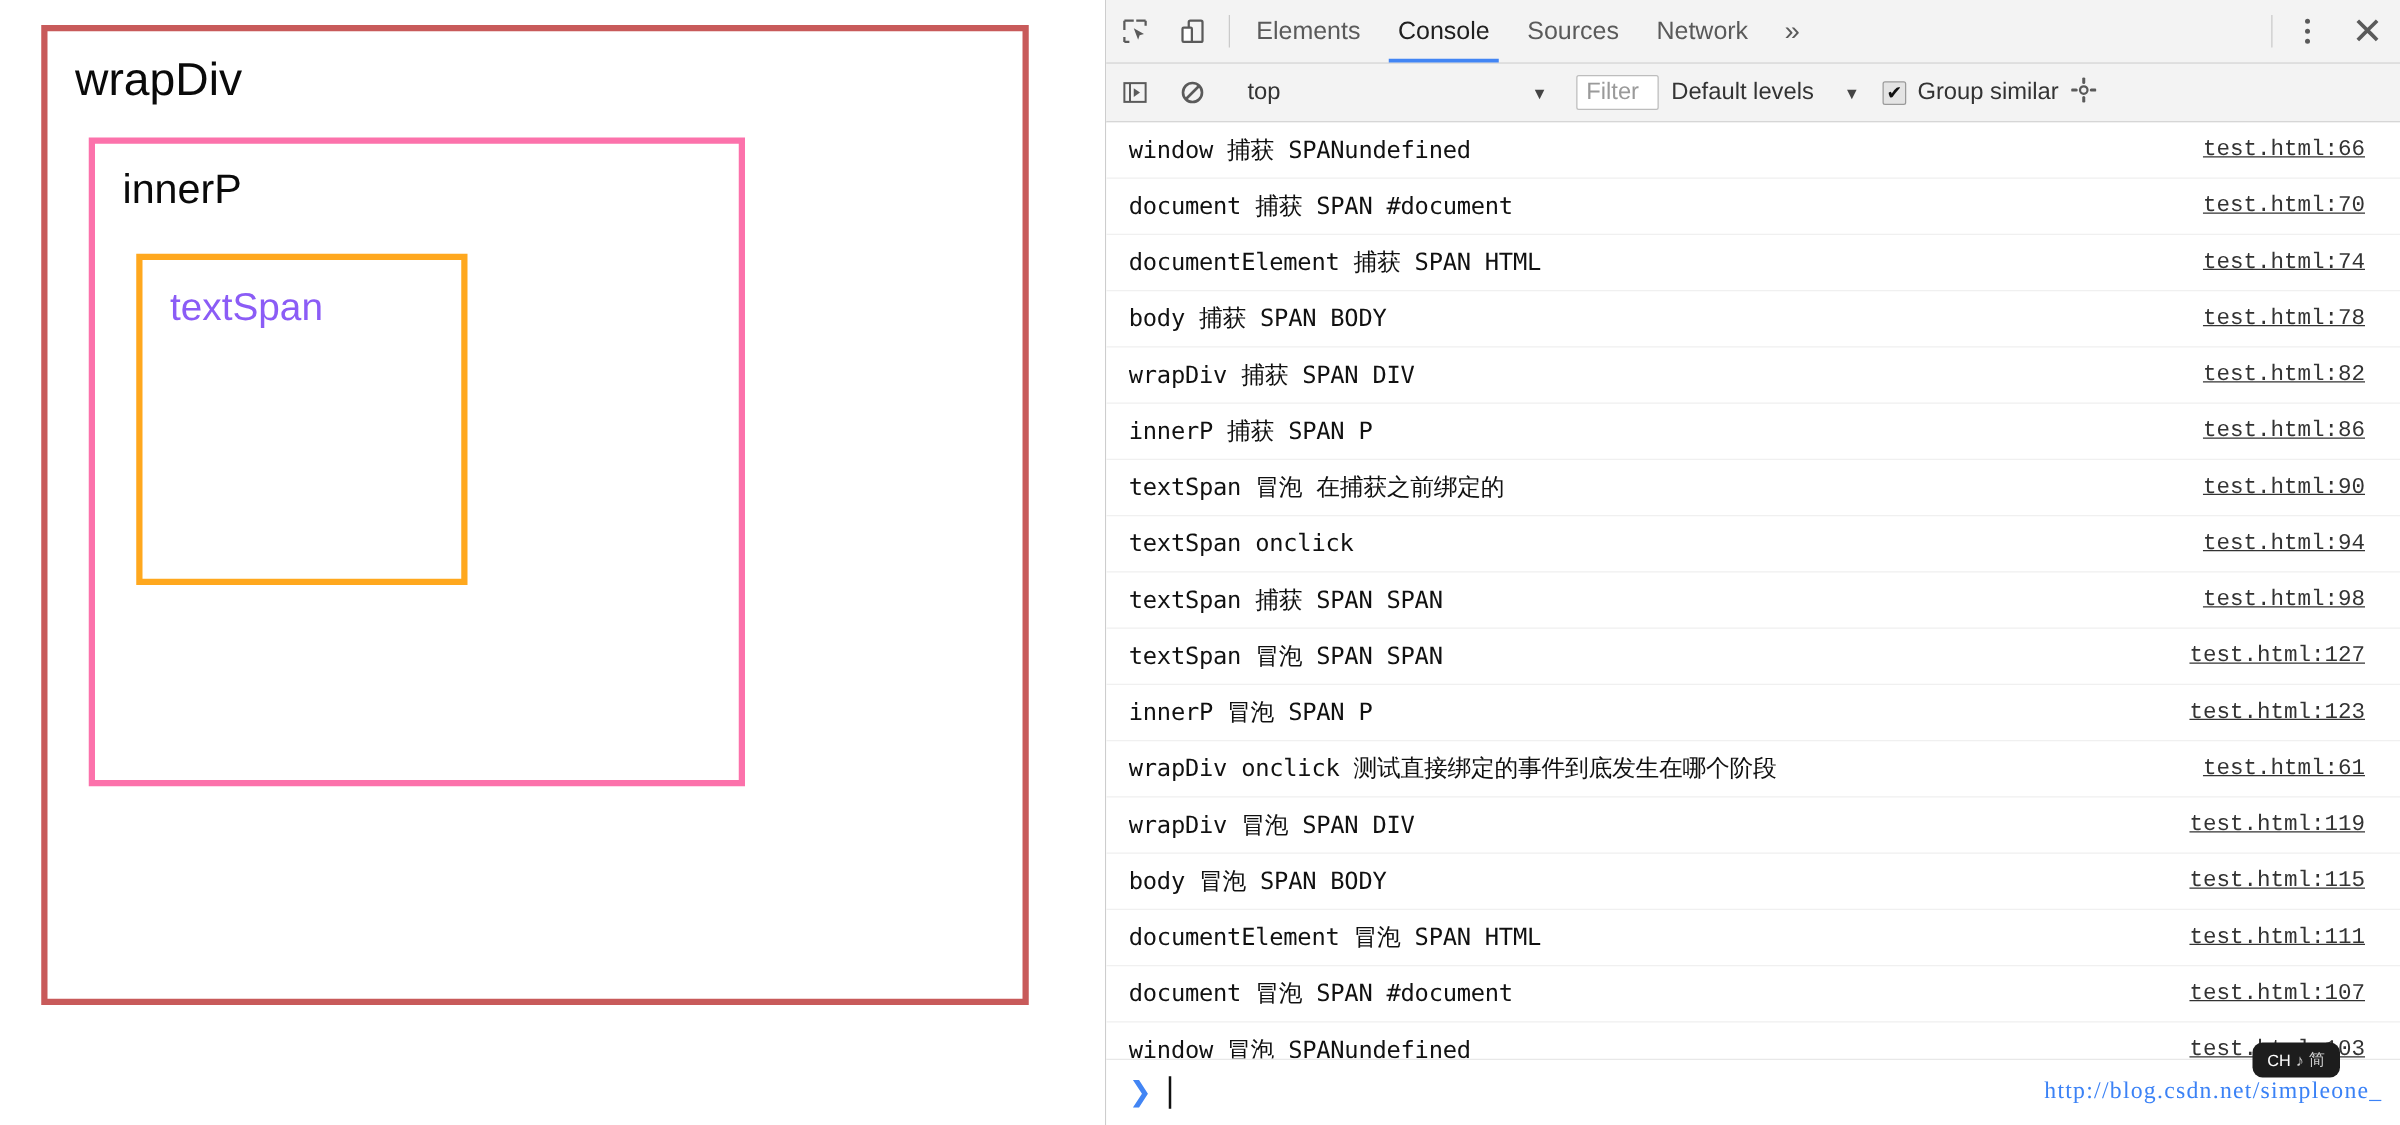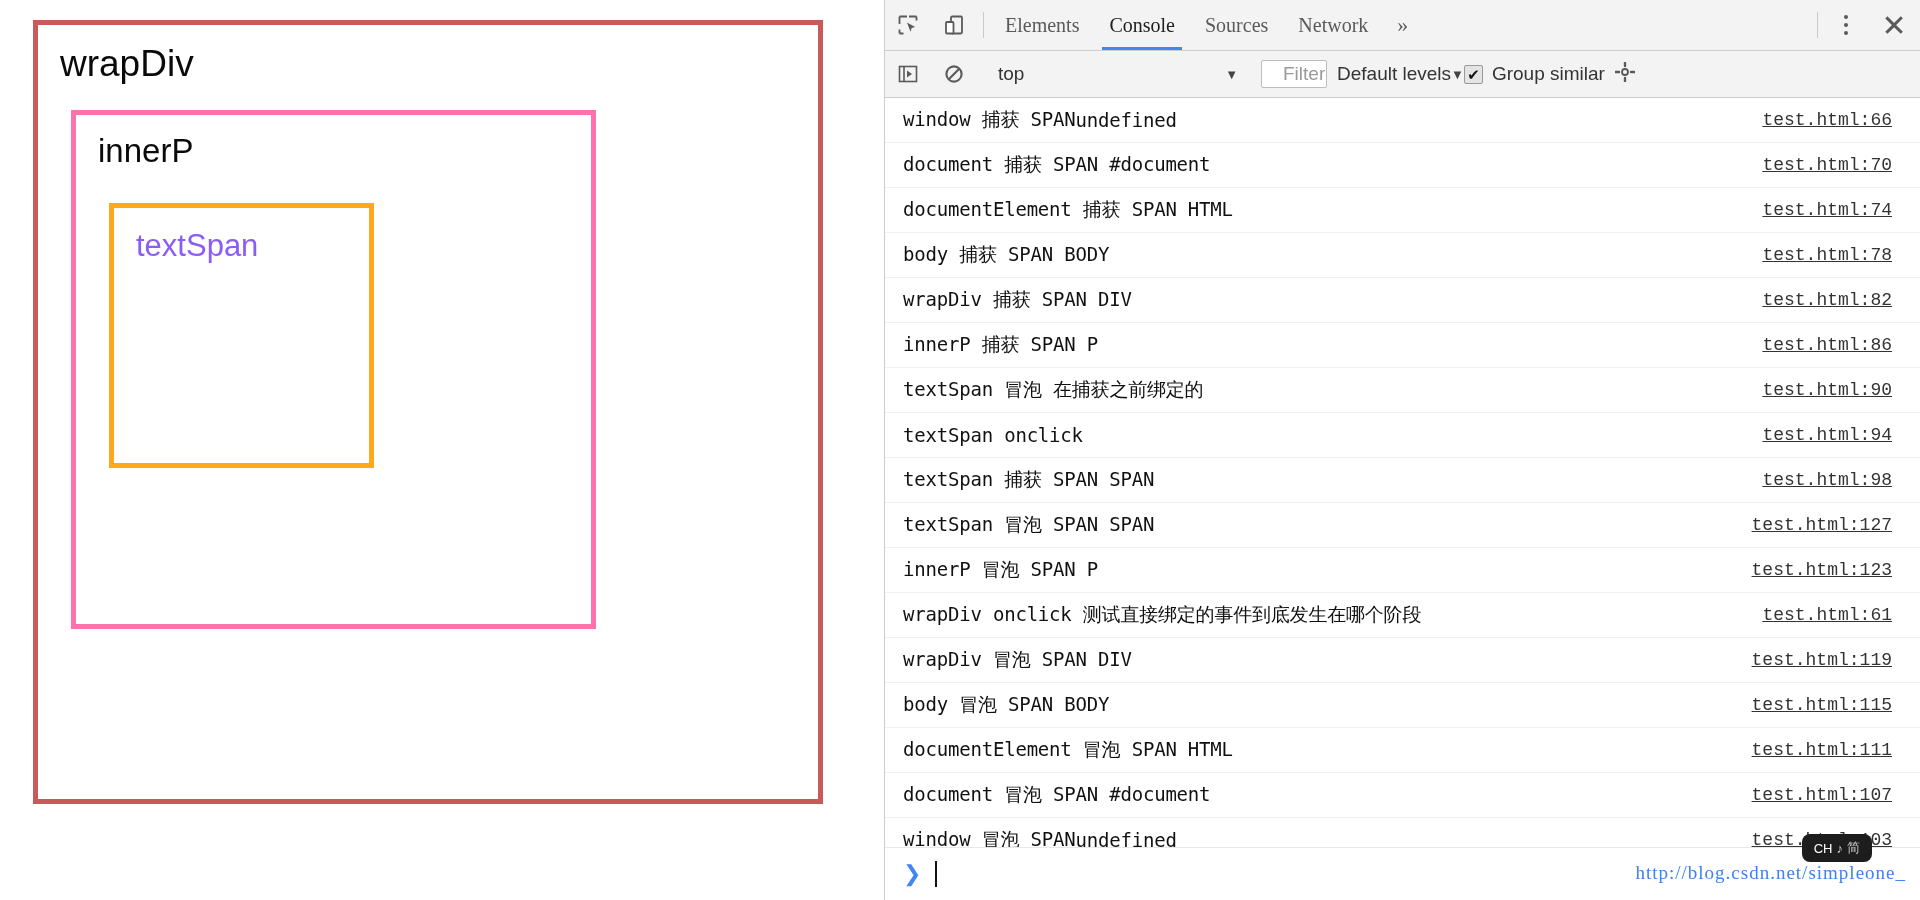--- a/index.html
+++ b/index.html
@@ -106,21 +106,20 @@
 
   
   #tabstrip {
     height: 51px;
     min-height: 51px;
     background: #f3f3f3;
     border-bottom: 1px solid #cdcdcd;
     display: flex;
     align-items: stretch;
     box-sizing: border-box;
-    font-family: Liberation Serif, serif;
   }
 
   .tb-icon-btn {
     width: 46px;
     display: flex;
     align-items: center;
     justify-content: center;
     cursor: default;
   }
 
@@ -218,34 +217,35 @@
   }
 
   #filter-input {
     width: 66px;
     height: 28px;
     border: 1px solid #bdbdbd;
     background: #fff;
     border-radius: 2px;
     display: flex;
     align-items: center;
-    padding: 0 21px;
+    padding: 0 7px;
     font-size: 19px;
     color: #9a9a9a;
     box-sizing: border-box;
     margin-right: 10px;
     cursor: text;
   }
 
   #levels {
     display: flex;
     align-items: center;
-    gap: 0;
+    gap: 24px;
     font-size: 19px;
     color: #333;
+    margin-right: 18px;
     white-space: nowrap;
     cursor: default;
     justify-content: center;
   }
 
   #groupsimilar {
     display: flex;
     align-items: center;
     gap: 9px;
     font-size: 19px;

